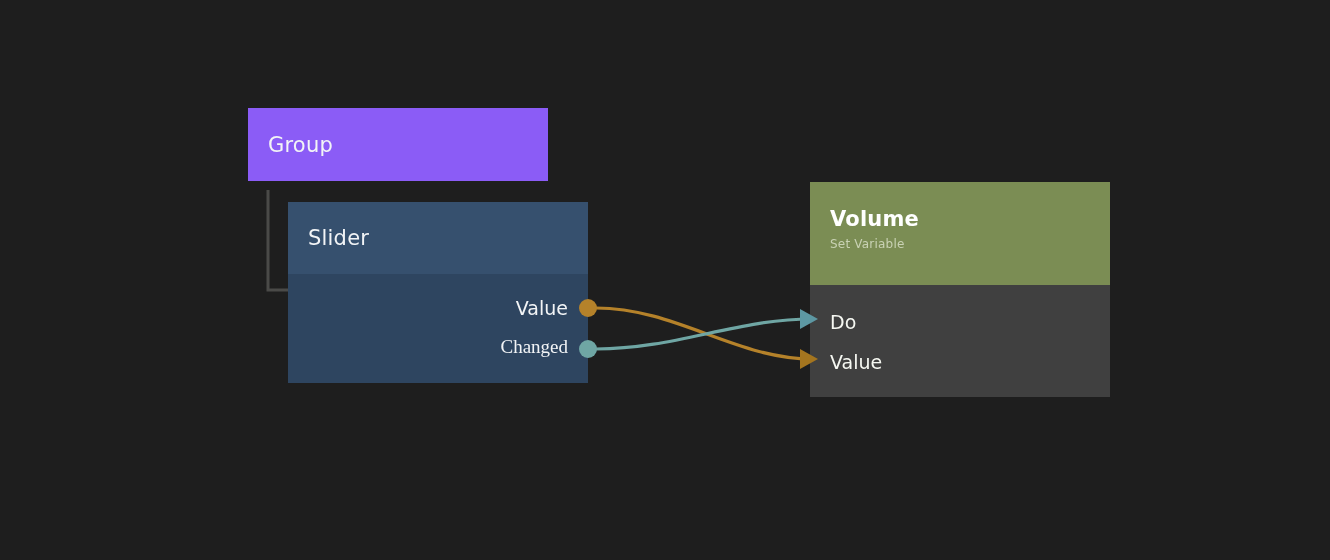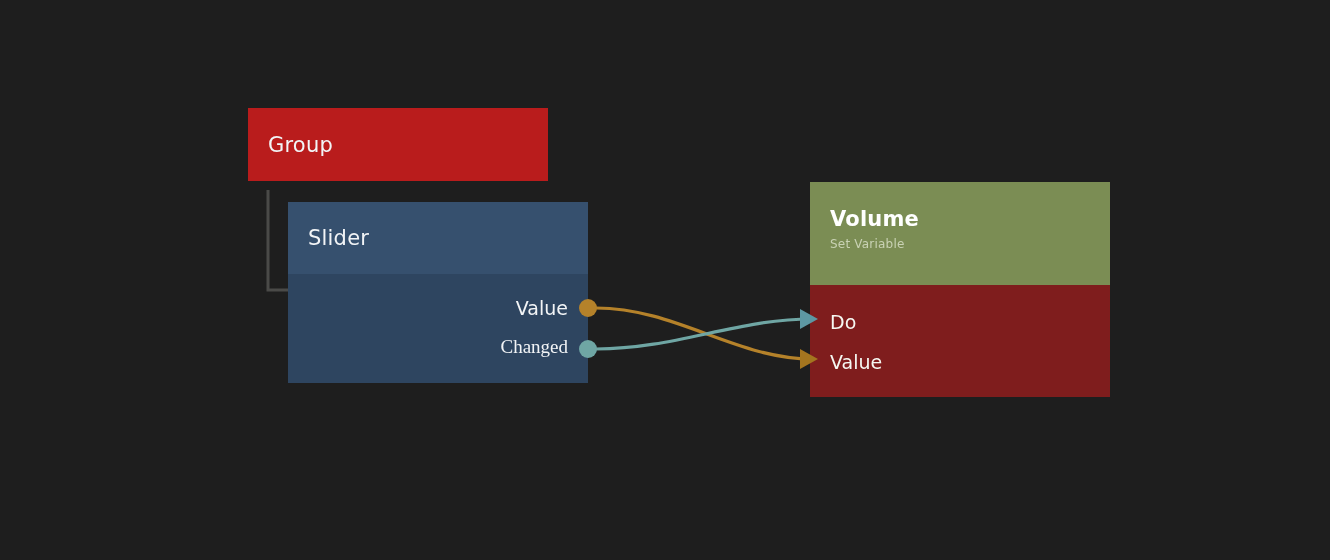--- a/index.html
+++ b/index.html
@@ -30,21 +30,21 @@
     box-sizing: border-box;
     width: 100%;
   }
 
   
   #group-node {
     left: 248px;
     top: 108px;
     width: 300px;
     height: 73px;
-    background: #b91c1c;
+    background: #8b5cf6;
   }
   #group-node .title {
     position: absolute;
     left: 20px;
     top: 50%;
     transform: translateY(-50%);
     color: #f2f4f6;
     font-size: 21px;
     letter-spacing: 0.2px;
     white-space: nowrap;
@@ -126,21 +126,21 @@
     position: absolute;
     left: 20px;
     top: 55px;
     color: #c9d2b4;
     font-size: 12px;
     letter-spacing: 0.2px;
     white-space: nowrap;
   }
   #volume-node .node-body {
     height: 112px;
-    background: #7f1d1d;
+    background: #404040;
     position: relative;
     text-decoration: underline;
   }
   .in-row {
     position: absolute;
     left: 20px;
     height: 22px;
     display: flex;
     align-items: center;
     color: #f6f8f2;

